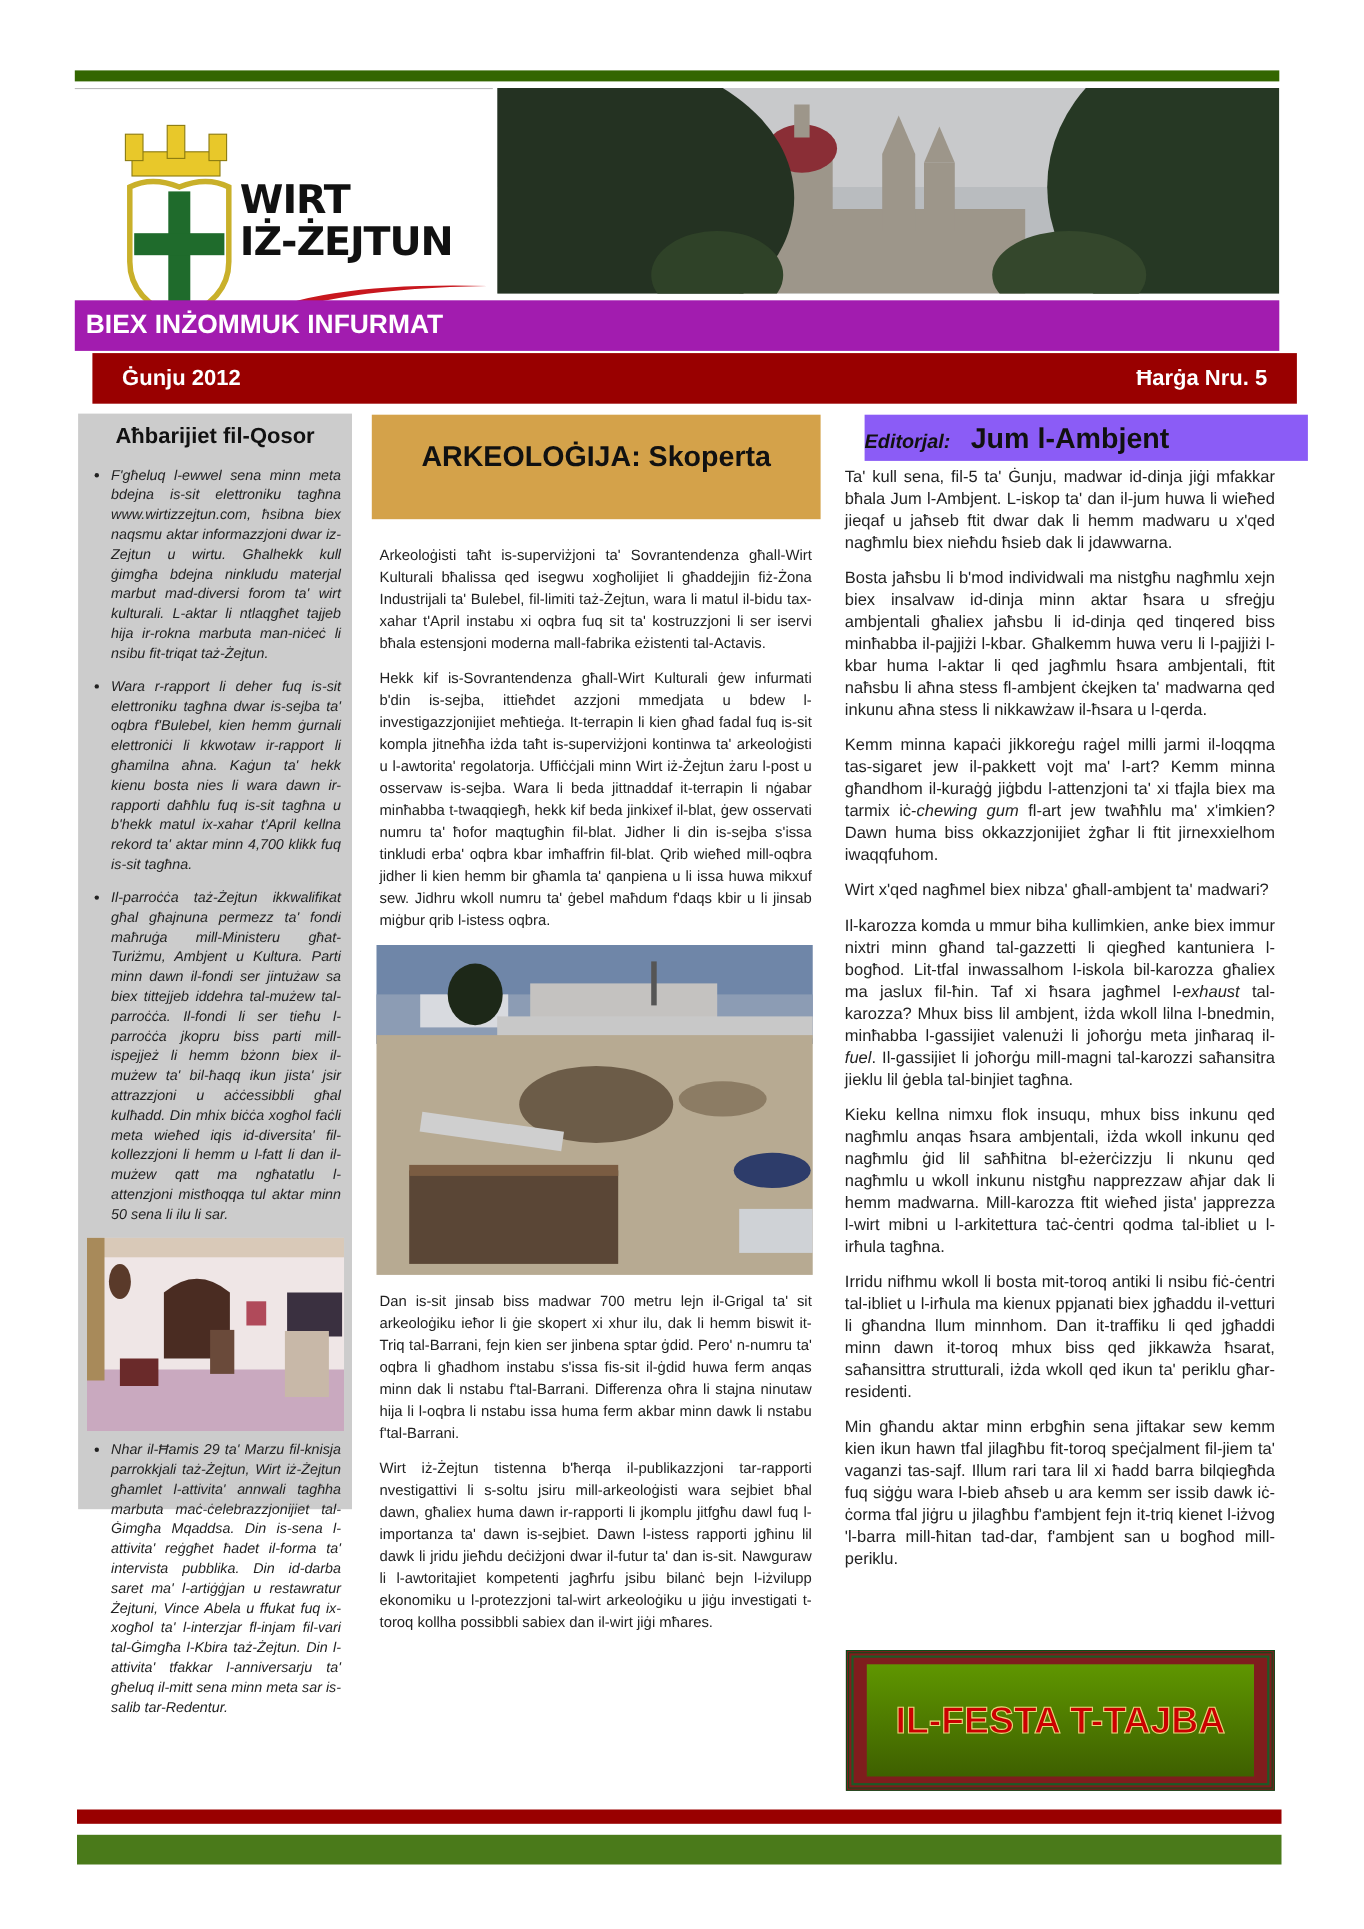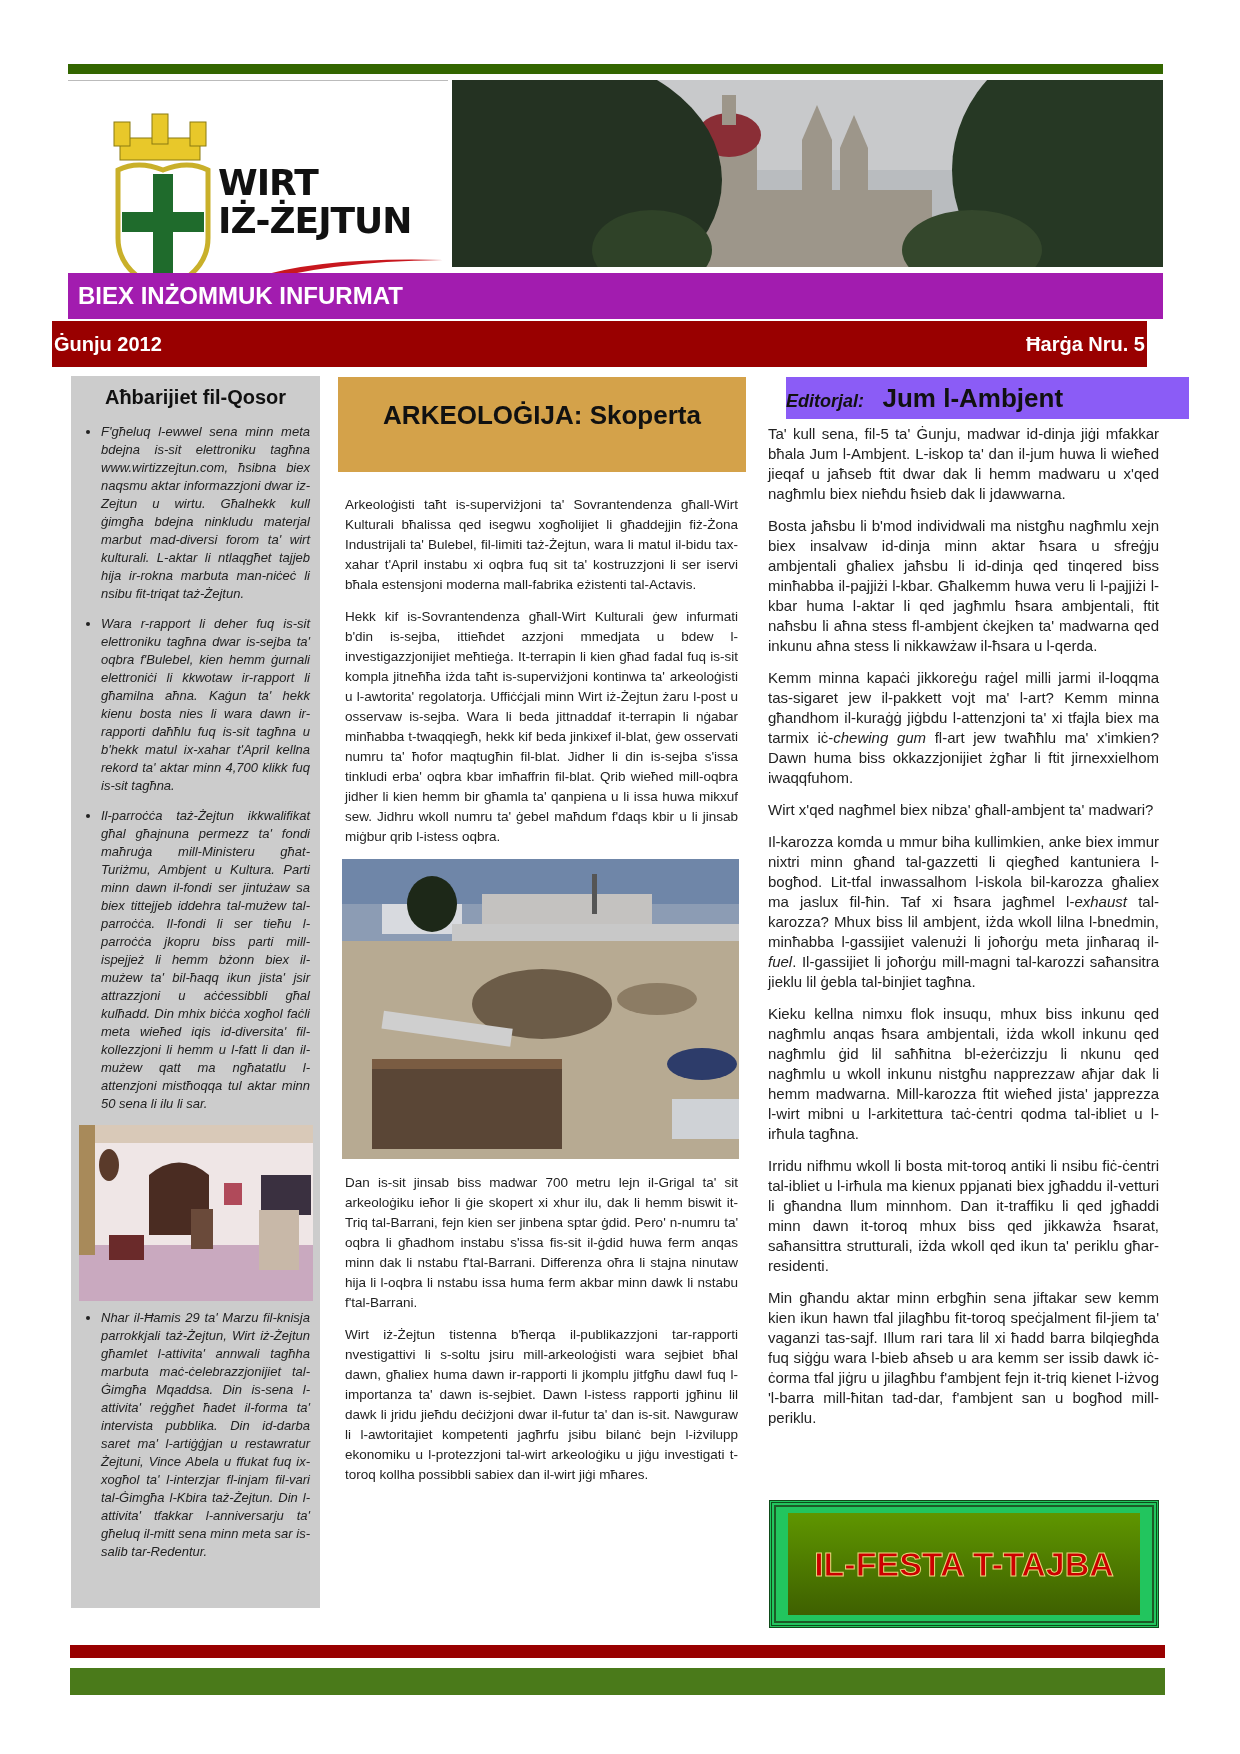--- a/index.html
+++ b/index.html
@@ -4,36 +4,36 @@
 <style>
   html, body { margin: 0; padding: 0; background: #ffffff; }
   body { width: 1240px; height: 1754px; position: relative; overflow: hidden; font-family: "Liberation Sans", sans-serif; color: #222; }
   .abs { position: absolute; }
   .topbar { left: 68px; top: 64px; width: 1095px; height: 10px; background: #336600; }
   .thinline { left: 68px; top: 80px; width: 380px; height: 1px; background: #bbb; }
   .logo { left: 108px; top: 72px; width: 340px; height: 185px; margin-top: 36px; }
   .logo-text { position: absolute; left: 110px; top: 56px; font-family: "DejaVu Sans", sans-serif; font-weight: bold; font-size: 36px; line-height: 38px; color: #111; letter-spacing: -1px; }
   .photo-church { left: 452px; top: 80px; width: 711px; height: 187px; overflow: hidden; }
   .greenbar { left: 68px; top: 273px; width: 1095px; height: 46px; background: #a21caf; color: #fff; font-weight: bold; font-size: 24px; line-height: 46px; padding-left: 10px; box-sizing: border-box; }
-  .redbar { left: 52px; top: 321px; width: 1095px; height: 46px; background: #990000; color: #fff; font-weight: bold; font-size: 20px; line-height: 46px; padding: 0 2px; box-sizing: border-box; display: flex; justify-content: space-between; }
-  .sidebar { left: 71px; top: 376px; width: 249px; height: 1232px; background: #cccccc; }
+  .redbar { left: 84px; top: 321px; width: 1095px; height: 46px; background: #990000; color: #fff; font-weight: bold; font-size: 20px; line-height: 46px; padding: 0 27px; box-sizing: border-box; display: flex; justify-content: space-between; }
+  .sidebar { left: 71px; top: 376px; width: 249px; height: 996px; background: #cccccc; }
   .sidebar h2 { margin: 0; text-align: center; font-size: 20px; font-weight: bold; padding-top: 10px; color: #111; }
   .sidebar ul { margin: 14px 0 0 0; padding: 0 10px 0 30px; list-style: disc; font-size: 13px; line-height: 18px; text-align: justify; color: #222; }
   .sidebar li { margin-bottom: 12px; font-style: italic; }
   .museum { width: 234px; height: 176px; margin: 8px 0 8px -22px; overflow: hidden; }
   .arch-title { left: 338px; top: 377px; width: 408px; height: 95px; background: #d4a24a; text-align: center; font-weight: bold; font-size: 26px; line-height: 36px; padding-top: 20px; box-sizing: border-box; color: #111; }
   .mid { left: 345px; top: 495px; width: 393px; font-size: 13.5px; line-height: 20px; text-align: justify; color: #222; }
   .mid p { margin: 0 0 12px 0; }
   .dig { width: 397px; height: 300px; margin: 6px 0 14px -3px; overflow: hidden; }
   .ed-title { left: 786px; top: 377px; width: 403px; height: 42px; background: #8b5cf6; line-height: 42px; padding-left: 0; box-sizing: border-box; }
   .ed-title .lbl { font-style: italic; font-weight: bold; font-size: 18px; color: #111; }
   .ed-title .ttl { font-weight: bold; font-size: 26px; color: #111; margin-left: 14px; }
   .right { left: 768px; top: 424px; width: 391px; font-size: 15px; line-height: 20px; text-align: justify; color: #222; }
   .right p { margin: 0 0 12px 0; }
-  .festa-frame { left: 769px; top: 1500px; width: 390px; height: 128px; border: 3px double #0f4a1a; box-sizing: border-box; padding: 10px 16px; background: #22c55e; }
+  .festa-frame { left: 769px; top: 1500px; width: 390px; height: 128px; border: 3px double #0f4a1a; box-sizing: border-box; padding: 10px 16px; background: #7f1d1d; }
   .festa-frame::before { content: ""; position: absolute; left: 2px; top: 2px; right: 2px; bottom: 2px; border: 2px solid #1d5a26; }
   .festa { position: relative; width: 100%; height: 100%; background: linear-gradient(#5f9600, #3e6000); display: flex; align-items: center; justify-content: center; font-weight: bold; font-size: 34px; color: #cc0000; letter-spacing: 0; -webkit-text-stroke: 1px #e8d87a; }
   .bot-red { left: 70px; top: 1645px; width: 1095px; height: 13px; background: #990000; }
   .bot-green { left: 70px; top: 1668px; width: 1095px; height: 27px; background: #4a7a1a; }
   i { font-style: italic; }
 </style>
 </head>
 <body>
 
 <div class="abs topbar"></div>

